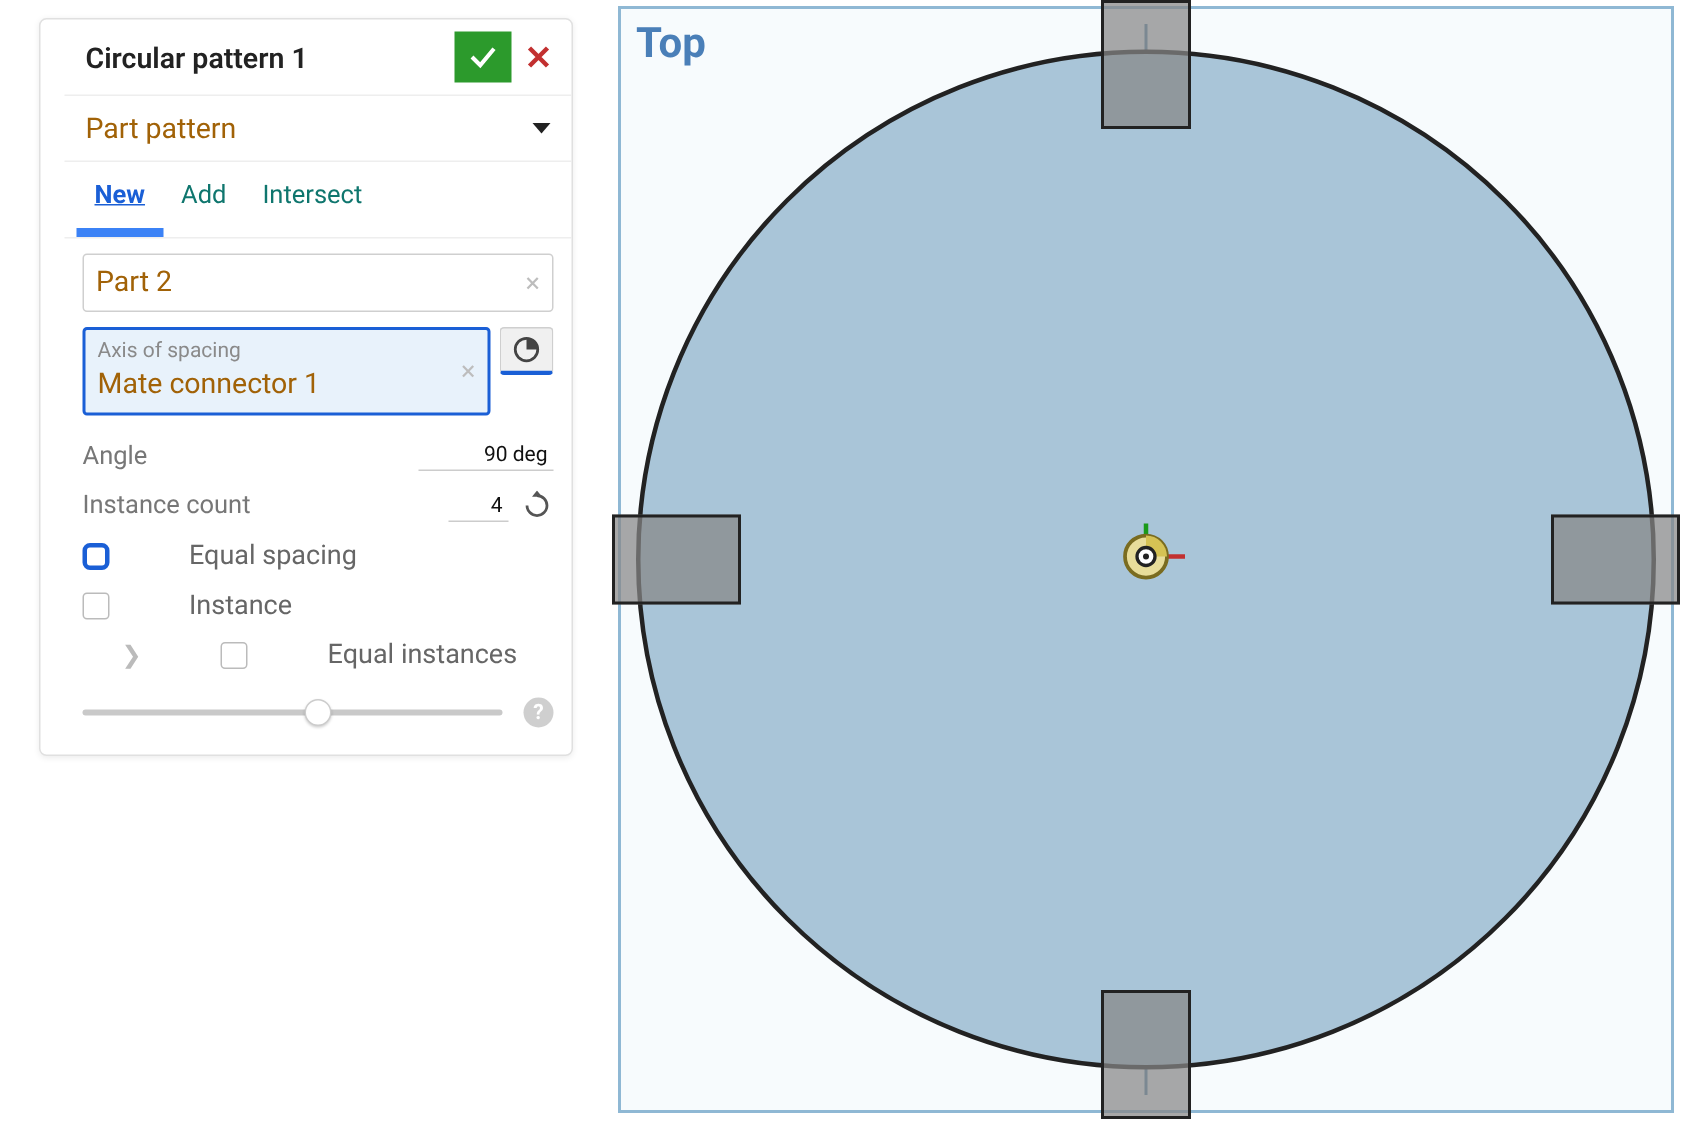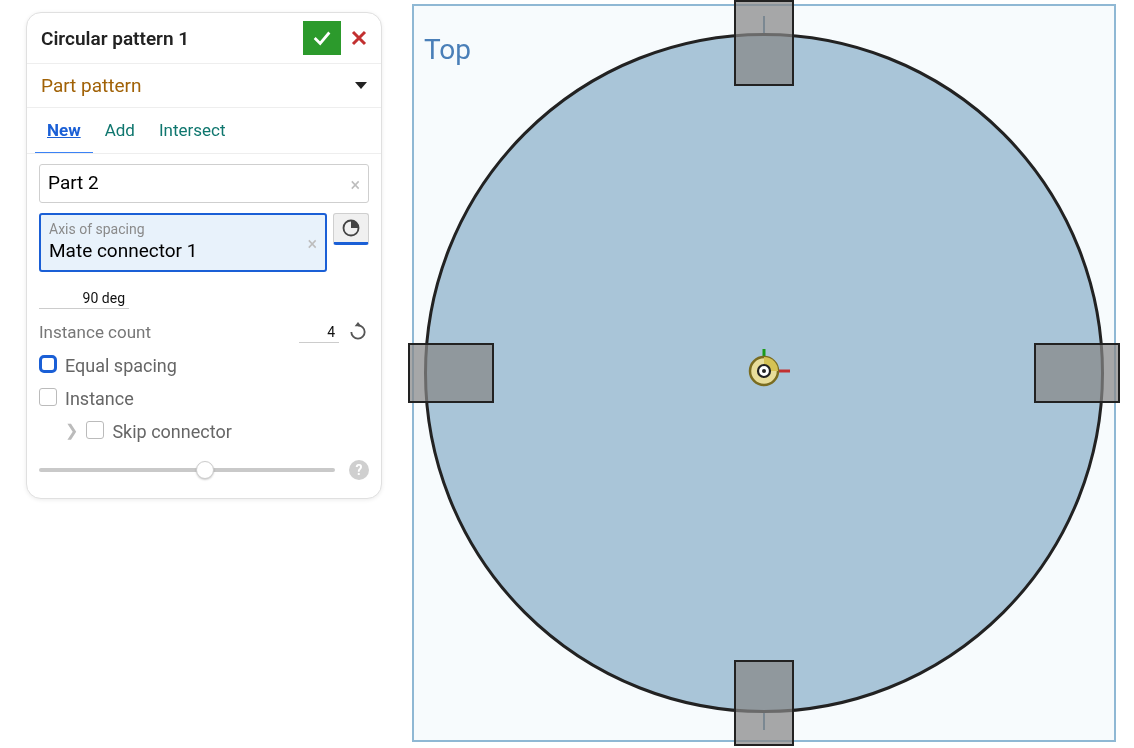--- a/index.html
+++ b/index.html
@@ -11,22 +11,23 @@
     position: relative;
     overflow: hidden;
   }
   .panel {
     position: absolute;
     left: 26px;
     top: 12px;
     width: 356px;
     background: #ffffff;
     border: 1px solid #e0e0e0;
-    border-radius: 15px;
+    border-radius: 5px;
     box-shadow: 0 1px 4px rgba(0,0,0,0.08);
+    padding-left: 16px;
   }
   .panel-header {
     display: flex;
     align-items: center;
     padding: 8px 6px 8px 14px;
     border-bottom: 1px solid #eeeeee;
   }
   .panel-title {
     font-size: 19px;
     font-weight: 600;
@@ -76,21 +77,21 @@
   }
   .tab {
     padding: 12px 12px;
     font-size: 17px;
     color: #0f766e;
     cursor: pointer;
   }
   .tab.active {
     color: #1a5fd6;
     font-weight: 700;
-    border-bottom: 1px solid #3b82f6;
+    border-bottom: 6px solid #3b82f6;
     text-decoration: underline;
   }
   .panel-body {
     padding: 10px 12px 14px 12px;
   }
   .field-box {
     border: 1px solid #cfcfcf;
     border-radius: 3px;
     padding: 6px 8px 8px 8px;
     position: relative;
@@ -102,21 +103,21 @@
     background: #e8f2fb;
     width: calc(100% - 44px);
   }
   .field-label {
     font-size: 14px;
     color: #8a8a8a;
     margin-bottom: 2px;
   }
   .field-value {
     font-size: 19px;
-    color: #000000;
+    color: #a16207;
   }
   .field-clear {
     position: absolute;
     right: 8px;
     top: 50%;
     transform: translateY(-50%);
     color: #bdbdbd;
     font-size: 18px;
     cursor: pointer;
   }
@@ -155,24 +156,25 @@
   }
   .reverse-btn {
     margin-left: 8px;
     width: 22px; height: 22px;
     display: flex; align-items: center; justify-content: center;
     color: #555;
     cursor: pointer;
   }
   .check-row {
     display: flex;
-    align-items: flex-start;
+    align-items: center;
     padding: 6px 0;
     font-size: 18px;
     color: #666;
+    gap: 45px;
   }
   .check-row.indent { padding-left: 26px; }
   .check-box {
     width: 18px; height: 18px;
     border: 1px solid #bbb;
     border-radius: 3px;
     margin-right: 8px;
     cursor: pointer;
   }
   .check-box.blue {
@@ -228,23 +230,22 @@
     width: 704px;
     height: 738px;
     border: 2px solid #8fb8d4;
     background: #f7fbfd;
   }
   .top-label {
     position: absolute;
     left: 10px;
     top: 6px;
     font-size: 28px;
-    font-weight: 400;
+    font-weight: 700;
     color: #4a7fb8;
-    margin-top: 21px;
   }
   .circle {
     position: absolute;
     left: 50%;
     top: 50%;
     width: 680px;
     height: 680px;
     transform: translate(-50%, -50%);
     border-radius: 50%;
     background: #a9c5d8;
@@ -327,20 +328,21 @@
       </div>
       <div class="mate-btn">
         <svg width="20" height="20" viewBox="0 0 24 24">
           <circle cx="12" cy="12" r="9" fill="none" stroke="#444" stroke-width="2.2"></circle>
           <path d="M12 3 A9 9 0 0 1 21 12 L12 12 Z" fill="#444"></path>
         </svg>
       </div>
     </div>
 
     <div class="param-row">
+      <div class="param-label">Angle</div>
       <div class="param-value">90 deg</div>
     </div>
 
     <div class="param-row">
       <div class="param-label">Instance count</div>
       <div class="param-value" style="min-width:40px;">4</div>
       <div class="reverse-btn">
         <svg width="20" height="20" viewBox="0 0 24 24">
           <path fill="none" stroke="#555" stroke-width="2.2" d="M12 4 A8 8 0 1 1 4 12"></path>
           <path fill="#555" d="M12 0 L16 5 L8 5 Z"></path>
@@ -354,21 +356,21 @@
     </div>
 
     <div class="check-row">
       <div class="check-box"></div>
       <span>Instance</span>
     </div>
 
     <div class="check-row indent">
       <span class="expand-arrow">❯</span>
       <div class="check-box"></div>
-      <span>Skip connector</span>
+      <span>Equal instances</span>
     </div>
 
     <div class="slider-row">
       <div class="slider-track">
         <div class="slider-thumb"></div>
       </div>
       <div class="help-icon">?</div>
     </div>
 
   </div>

